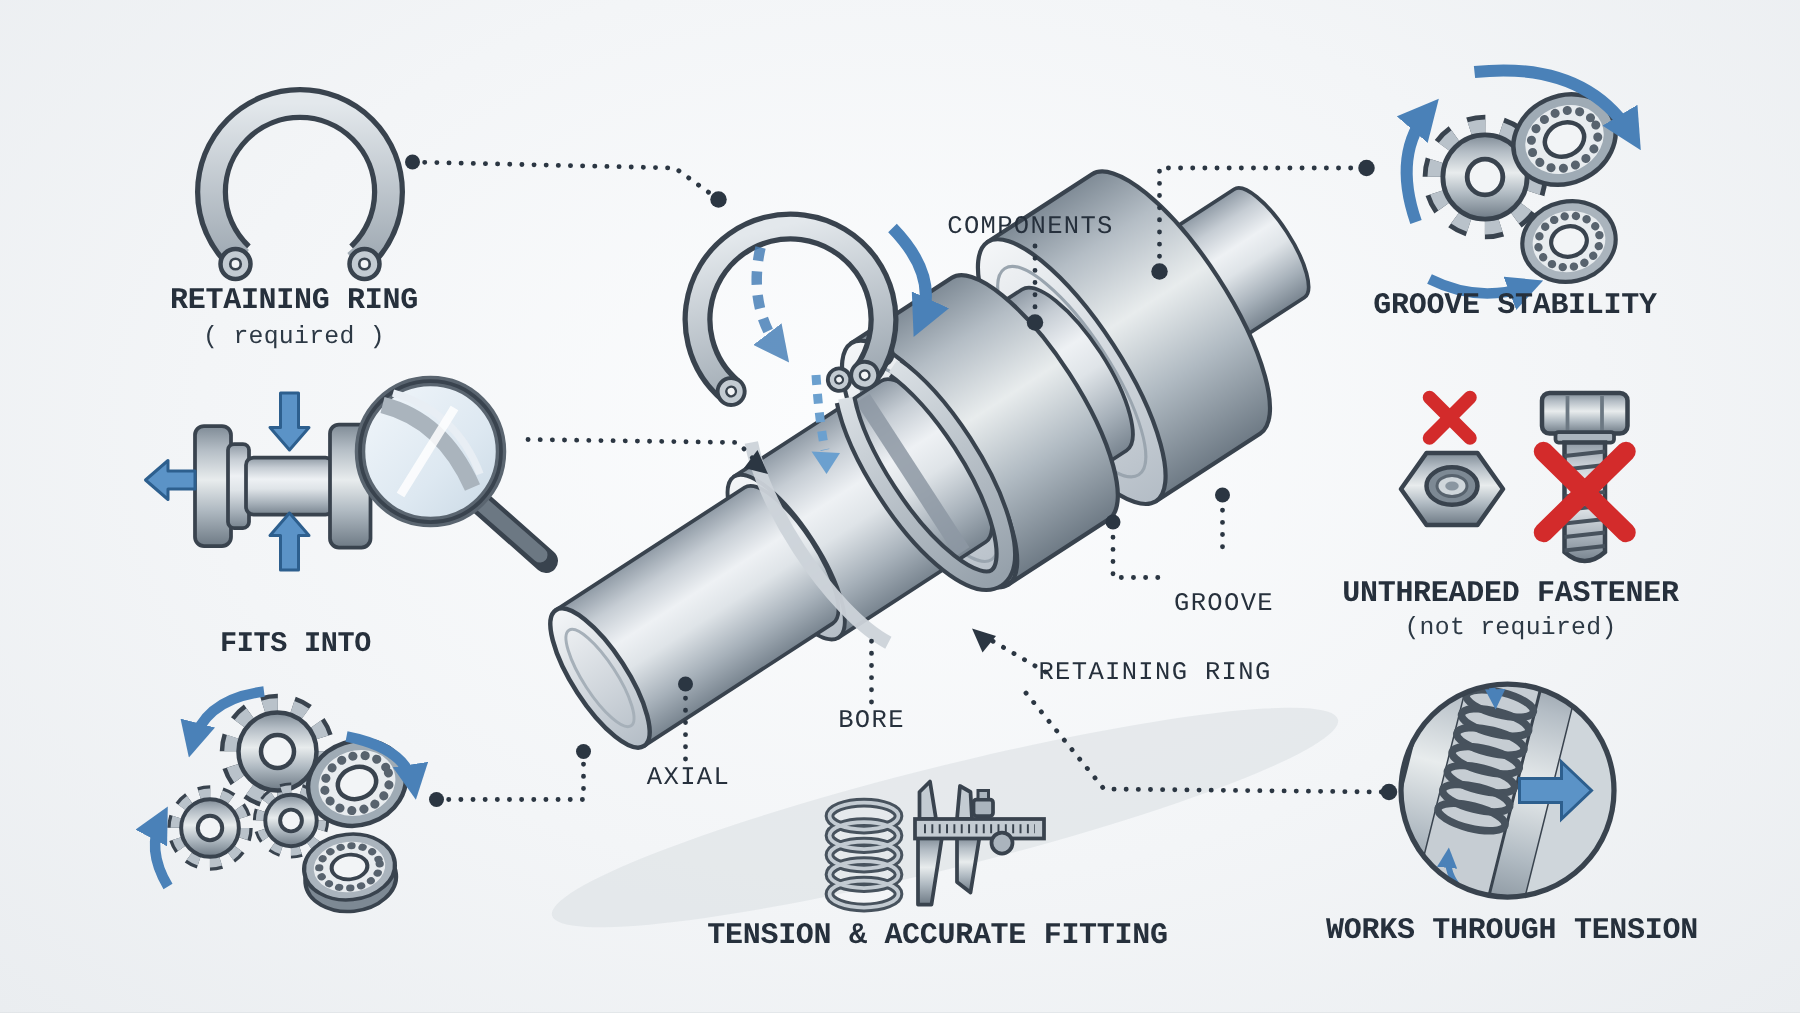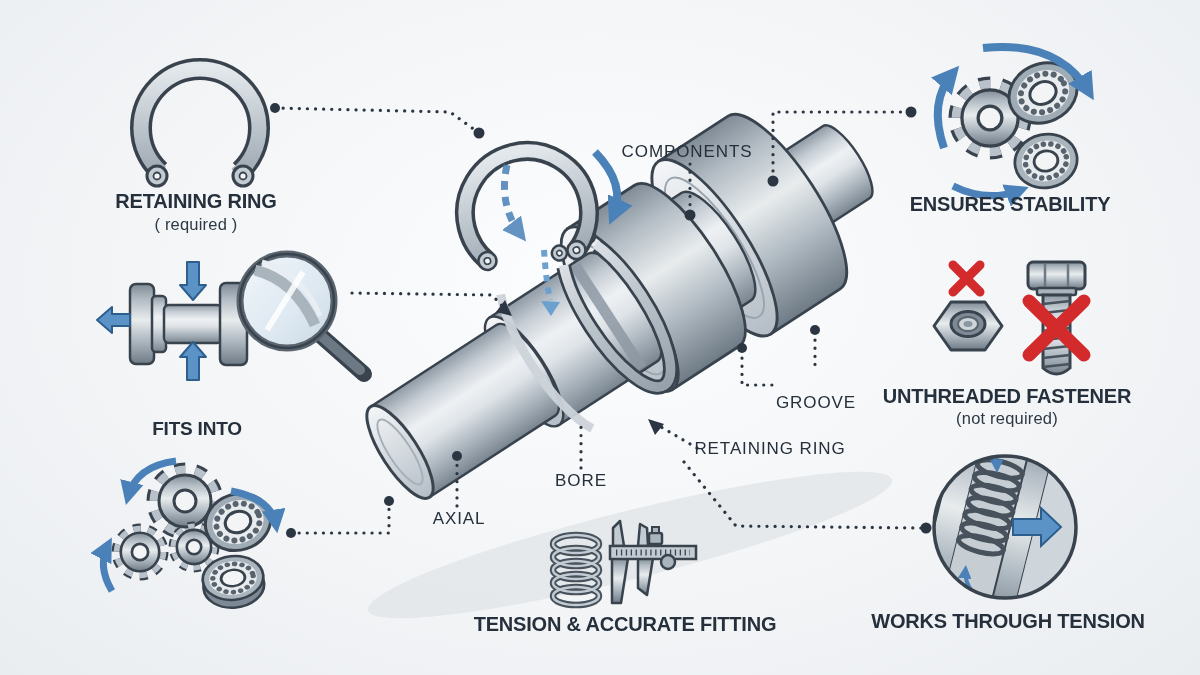--- a/index.html
+++ b/index.html
@@ -2,21 +2,21 @@
 <html><head>
 <meta charset="utf-8">
 <style>
   html,body{margin:0;padding:0;background:#dfe3e6;}
   #stage{
     position:relative;width:1200px;height:675px;overflow:hidden;
     background:radial-gradient(ellipse at 50% 42%, #fcfdfe 0%, #f3f5f7 55%, #eaedf0 100%);
     font-family:"Liberation Sans", sans-serif;
   }
   #art{position:absolute;left:0;top:0;}
-  .label{position:absolute;transform:translate(-50%,-50%);white-space:nowrap;color:#26303c;text-align:right;}
+  .label{position:absolute;transform:translate(-50%,-50%);white-space:nowrap;color:#26303c;text-align:right;font-family:Liberation Mono, monospace;}
   .h1{font-weight:700;font-size:20px;letter-spacing:-0.2px;}
   .sub{font-weight:400;font-size:16.5px;color:#2d3945;letter-spacing:0.2px;}
   .lbl{font-weight:400;font-size:17px;letter-spacing:0.9px;}
 </style>
 </head>
 <body>
 
 <div id="stage">
 
 <svg id="art" width="1200" height="675" viewBox="0 0 1200 675">
@@ -321,21 +321,21 @@
     <polygon points="648,419 664,424 655,435"></polygon>
   </g>
 </svg>
 
   <div class="label h1" style="left:196px;top:201px;">RETAINING RING</div>
   <div class="label sub" style="left:196px;top:224px;">( required )</div>
 
   <div class="label h1" style="left:197px;top:397px;font-size:19px;margin-top:32px;">FITS INTO</div>
 
 
-  <div class="label h1" style="left:1010px;top:204px;">ENSURES STABILITY</div>
+  <div class="label h1" style="left:1010px;top:204px;">GROOVE STABILITY</div>
 
   <div class="label h1" style="left:1007px;top:396px;">UNTHREADED FASTENER</div>
   <div class="label sub" style="left:1007px;top:418px;">(not required)</div>
 
   <div class="label h1" style="left:1008px;top:621px;">WORKS THROUGH TENSION</div>
 
   <div class="label h1" style="left:625px;top:624px;">TENSION &amp; ACCURATE FITTING</div>
 
   <div class="label lbl" style="left:687px;top:152px;">COMPONENTS</div>
   <div class="label lbl" style="left:816px;top:385px;margin-top:18px;">GROOVE</div>

